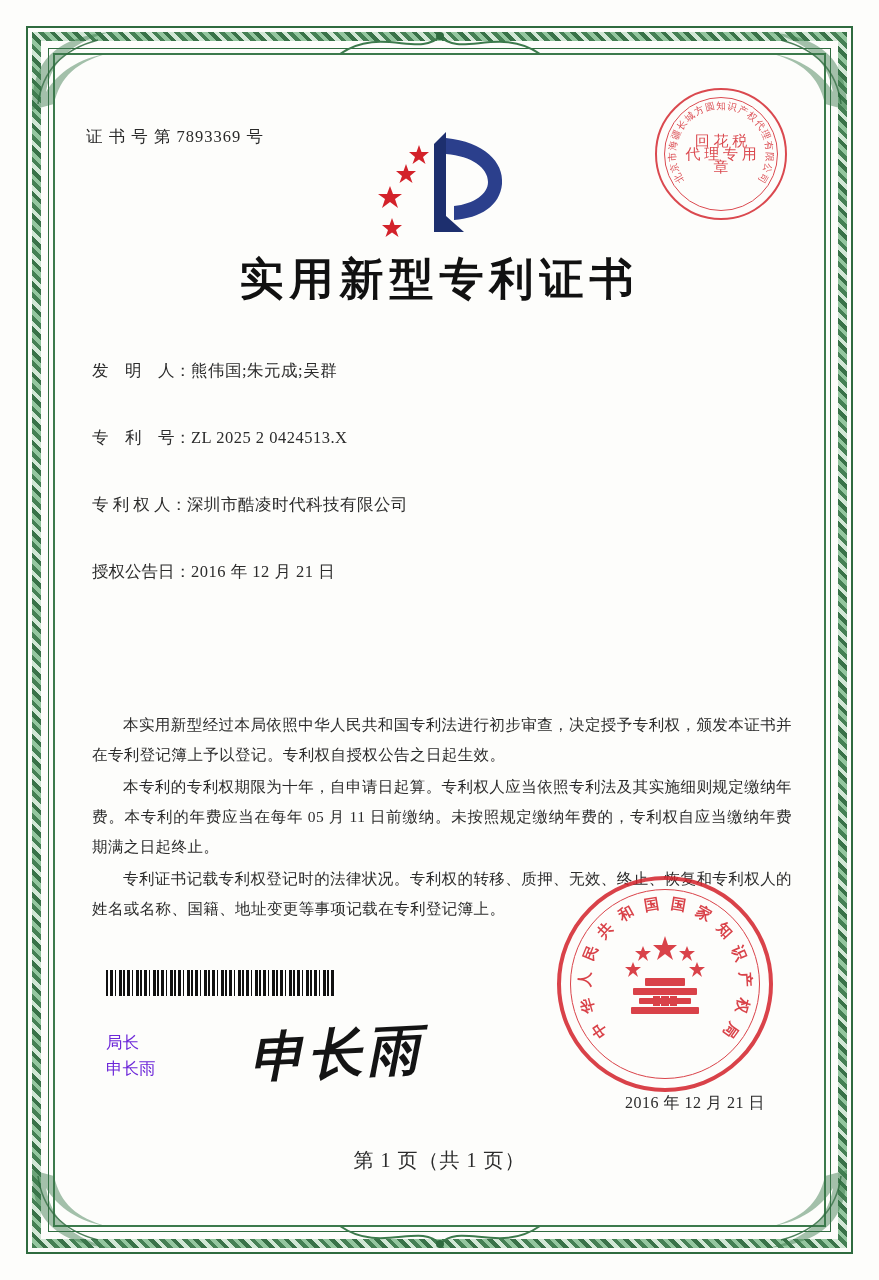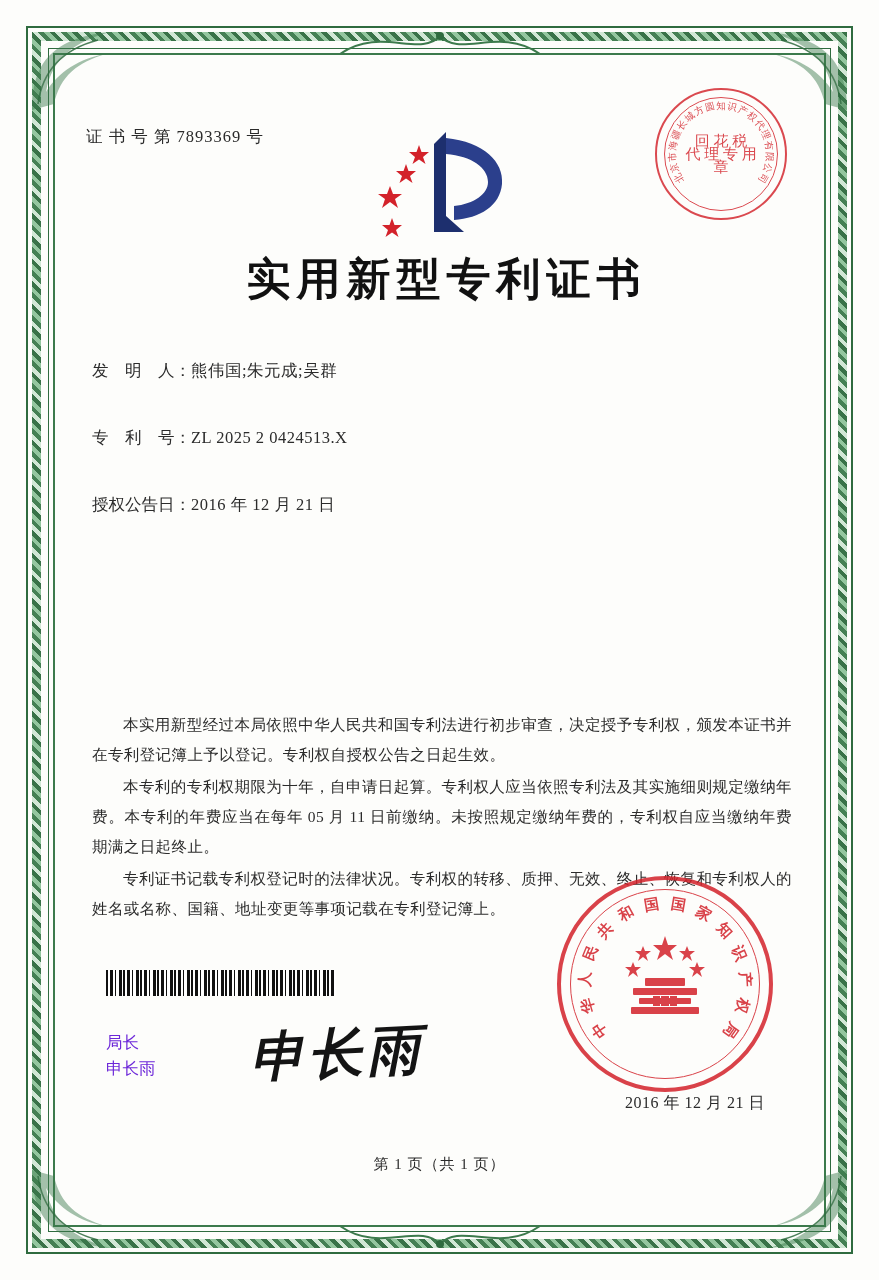--- a/index.html
+++ b/index.html
@@ -142,21 +142,21 @@
     left: 50%; top: 50%;
     transform: translate(-50%,-50%);
     text-align: center;
     font-size: 15px;
     line-height: 13px;
     width: 86px;
   }
 
   .title {
     position: absolute;
-    left: 7px; top: 180px;
+    left: 0; top: 180px;
     width: 739px;
     text-align: center;
     font-size: 44px;
     font-weight: bold;
     letter-spacing: 6px;
     color: #111;
     font-family: "DejaVu Serif", serif;
   }
 
   .fields {
@@ -265,21 +265,21 @@
     color: #2b2b2b;
     letter-spacing: .5px;
     white-space: nowrap;
   }
 
   .page-footer {
     position: absolute;
     left: 0; bottom: 36px;
     width: 739px;
     text-align: center;
-    font-size: 15px;
+    font-size: 20px;
     color: #2b2b2b;
     letter-spacing: 1px;
   }
 </style>
 </head>
 <body>
 
 <div class="page">
 
   <div class="border-outer"></div>
@@ -359,20 +359,23 @@
     </div>
 
     <div class="title">实用新型专利证书</div>
 
     <div class="fields">
       <div class="field-row">
         <span class="field-label">发　明　人：</span><span class="field-value">熊伟国;朱元成;吴群</span>
       </div>
       <div class="field-row">
         <span class="field-label">专　利　号：</span><span class="field-value">ZL 2025 2 0424513.X</span>
+      </div>
+      <div class="field-row">
+        <span class="field-label">专 利 权 人：</span><span class="field-value">深圳市酷凌时代科技有限公司</span>
       </div>
       <div class="field-row">
         <span class="field-label">授权公告日：</span><span class="field-value">2016 年 12 月 21 日</span>
       </div>
     </div>
 
     <div class="paragraphs">
       <p>本实用新型经过本局依照中华人民共和国专利法进行初步审查，决定授予专利权，颁发本证书并在专利登记簿上予以登记。专利权自授权公告之日起生效。</p>
       <p>本专利的专利权期限为十年，自申请日起算。专利权人应当依照专利法及其实施细则规定缴纳年费。本专利的年费应当在每年 05 月 11 日前缴纳。未按照规定缴纳年费的，专利权自应当缴纳年费期满之日起终止。</p>
       <p>专利证书记载专利权登记时的法律状况。专利权的转移、质押、无效、终止、恢复和专利权人的姓名或名称、国籍、地址变更等事项记载在专利登记簿上。</p>

